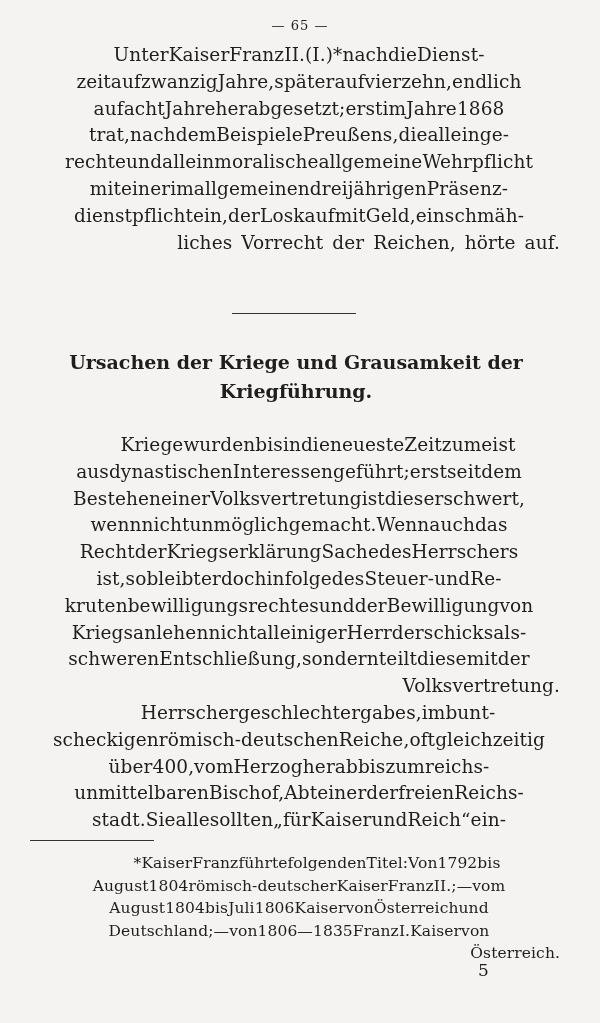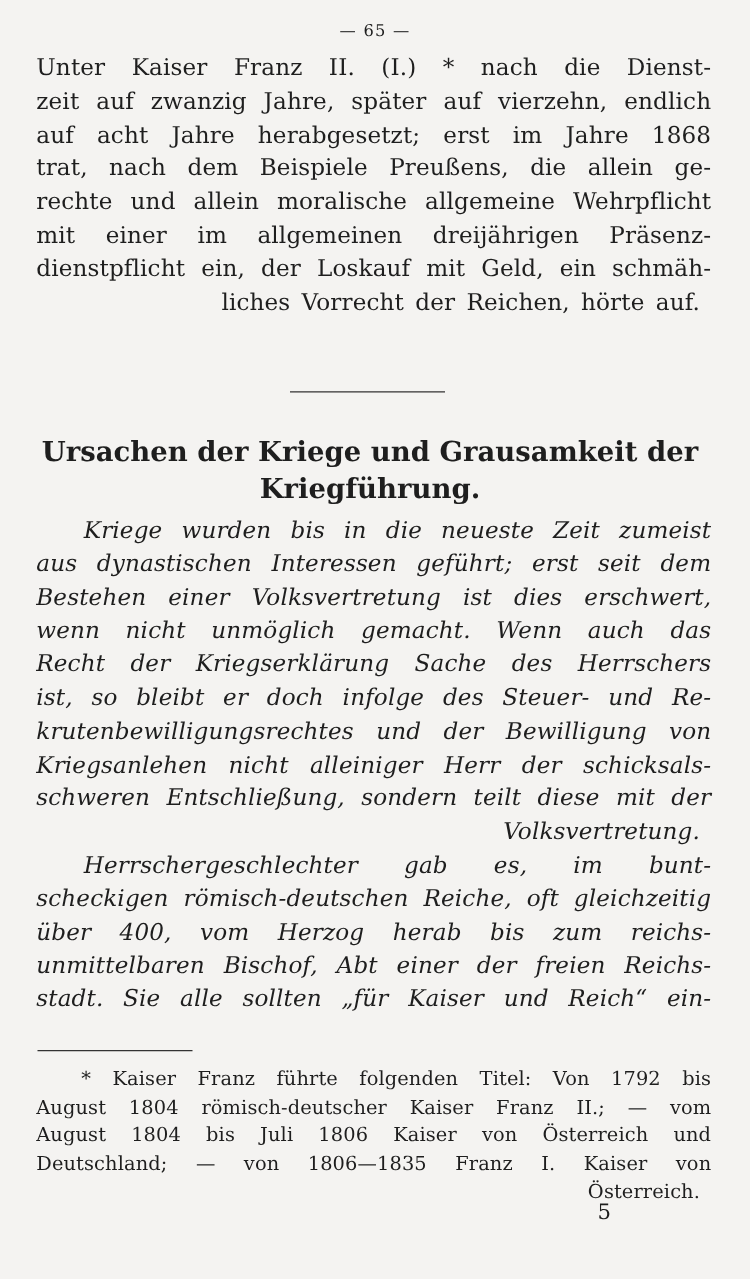--- a/index.html
+++ b/index.html
@@ -9,39 +9,39 @@
       font-family: "DejaVu Serif", "Liberation Serif", serif;
       color: #1e1e1e;
       position: relative;
     }
     .page-number-top {
       position: absolute; top: 18px; left: 0; width: 600px;
       text-align: center; font-size: 13px; letter-spacing: 1px;
     }
     .block { position: absolute; left: 29px; width: 540px; }
     .line {
-      display: flex; justify-content: space-between;
+      display: flex; justify-content: center;
       white-space: nowrap; font-size: 18.5px; line-height: 26.8px;
       letter-spacing: 0.1px;
     }
     .line.last { justify-content: flex-end; }
     .line.last span.w { margin-right: 9px; }
     .line.indent { padding-left: 38px; }
     .para1 { top: 42px; }
     .divider {
       position: absolute; top: 313px; left: 232px; width: 124px;
       border-top: 1.5px solid #333;
     }
     .heading {
       position: absolute; top: 348px; left: 0; width: 592px;
       text-align: center; font-weight: bold;
       font-family: "DejaVu Serif", serif;
-      font-size: 22px; line-height: 29px;
-    }
-    .para2 { top: 412px; font-style: italic; }
+      font-size: 19px; line-height: 29px;
+    }
+    .para2 { top: 432px; }
     .fn-rule {
       position: absolute; top: 840px; left: 30px; width: 124px;
       border-top: 1.2px solid #333;
     }
     .footnote { top: 852px; }
     .footnote .line { font-size: 15.5px; line-height: 22.5px; }
     .footnote .line.indent { padding-left: 36px; }
     .signature {
       position: absolute; top: 960px; left: 478px; font-size: 17px;
     }

